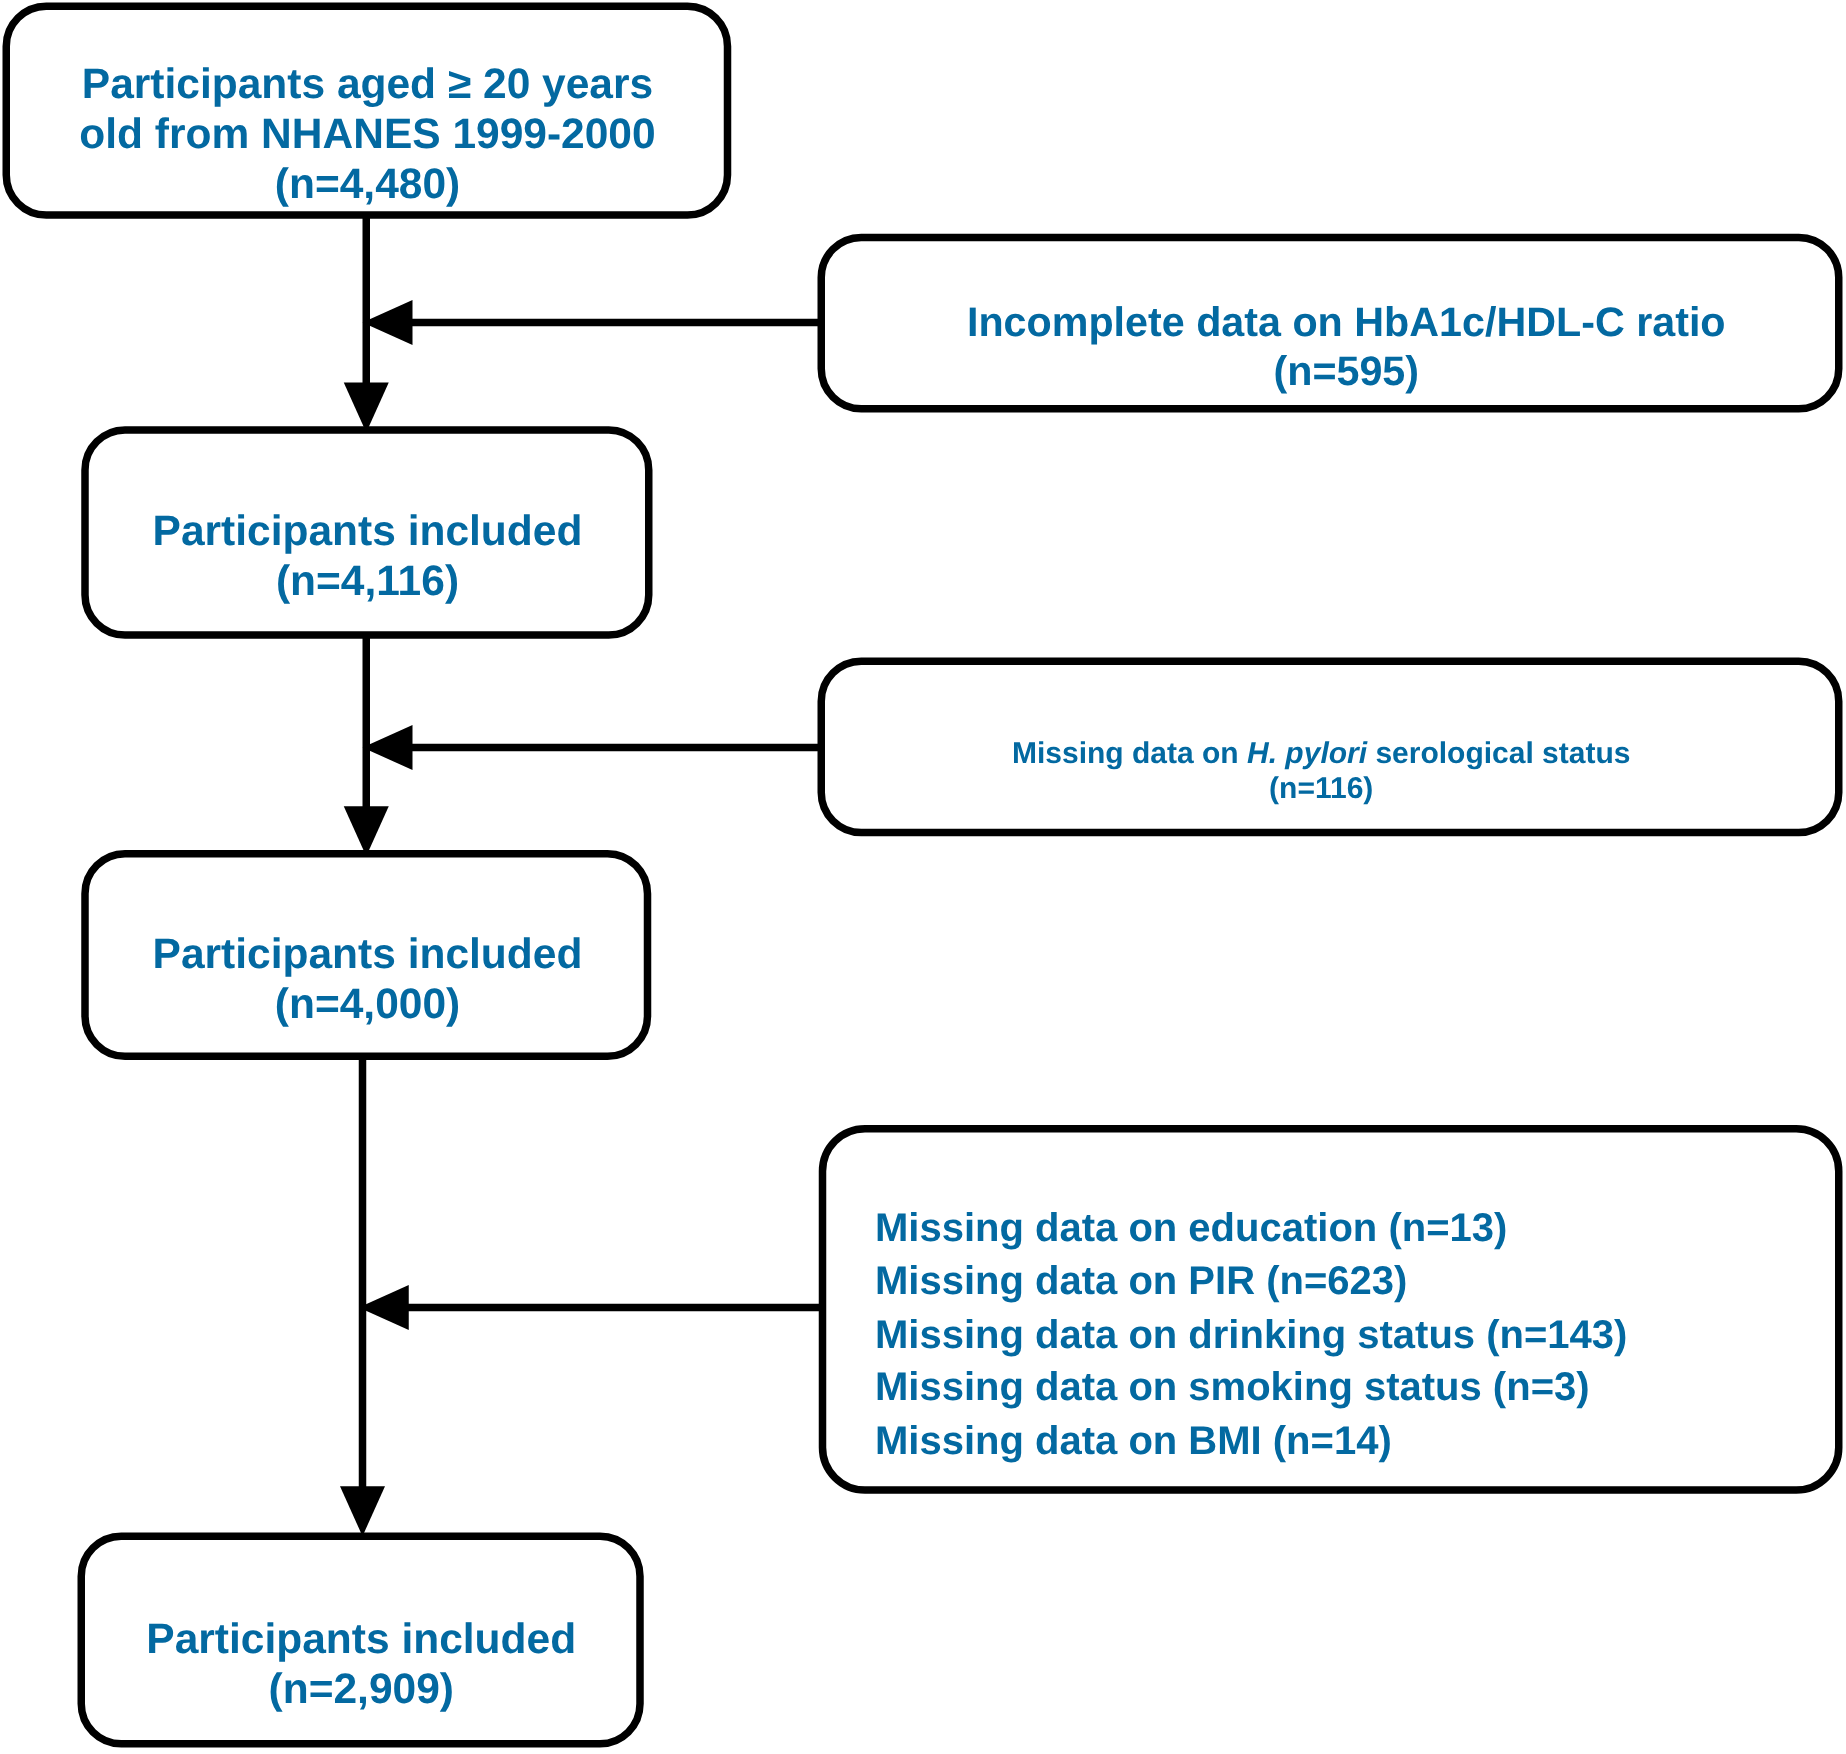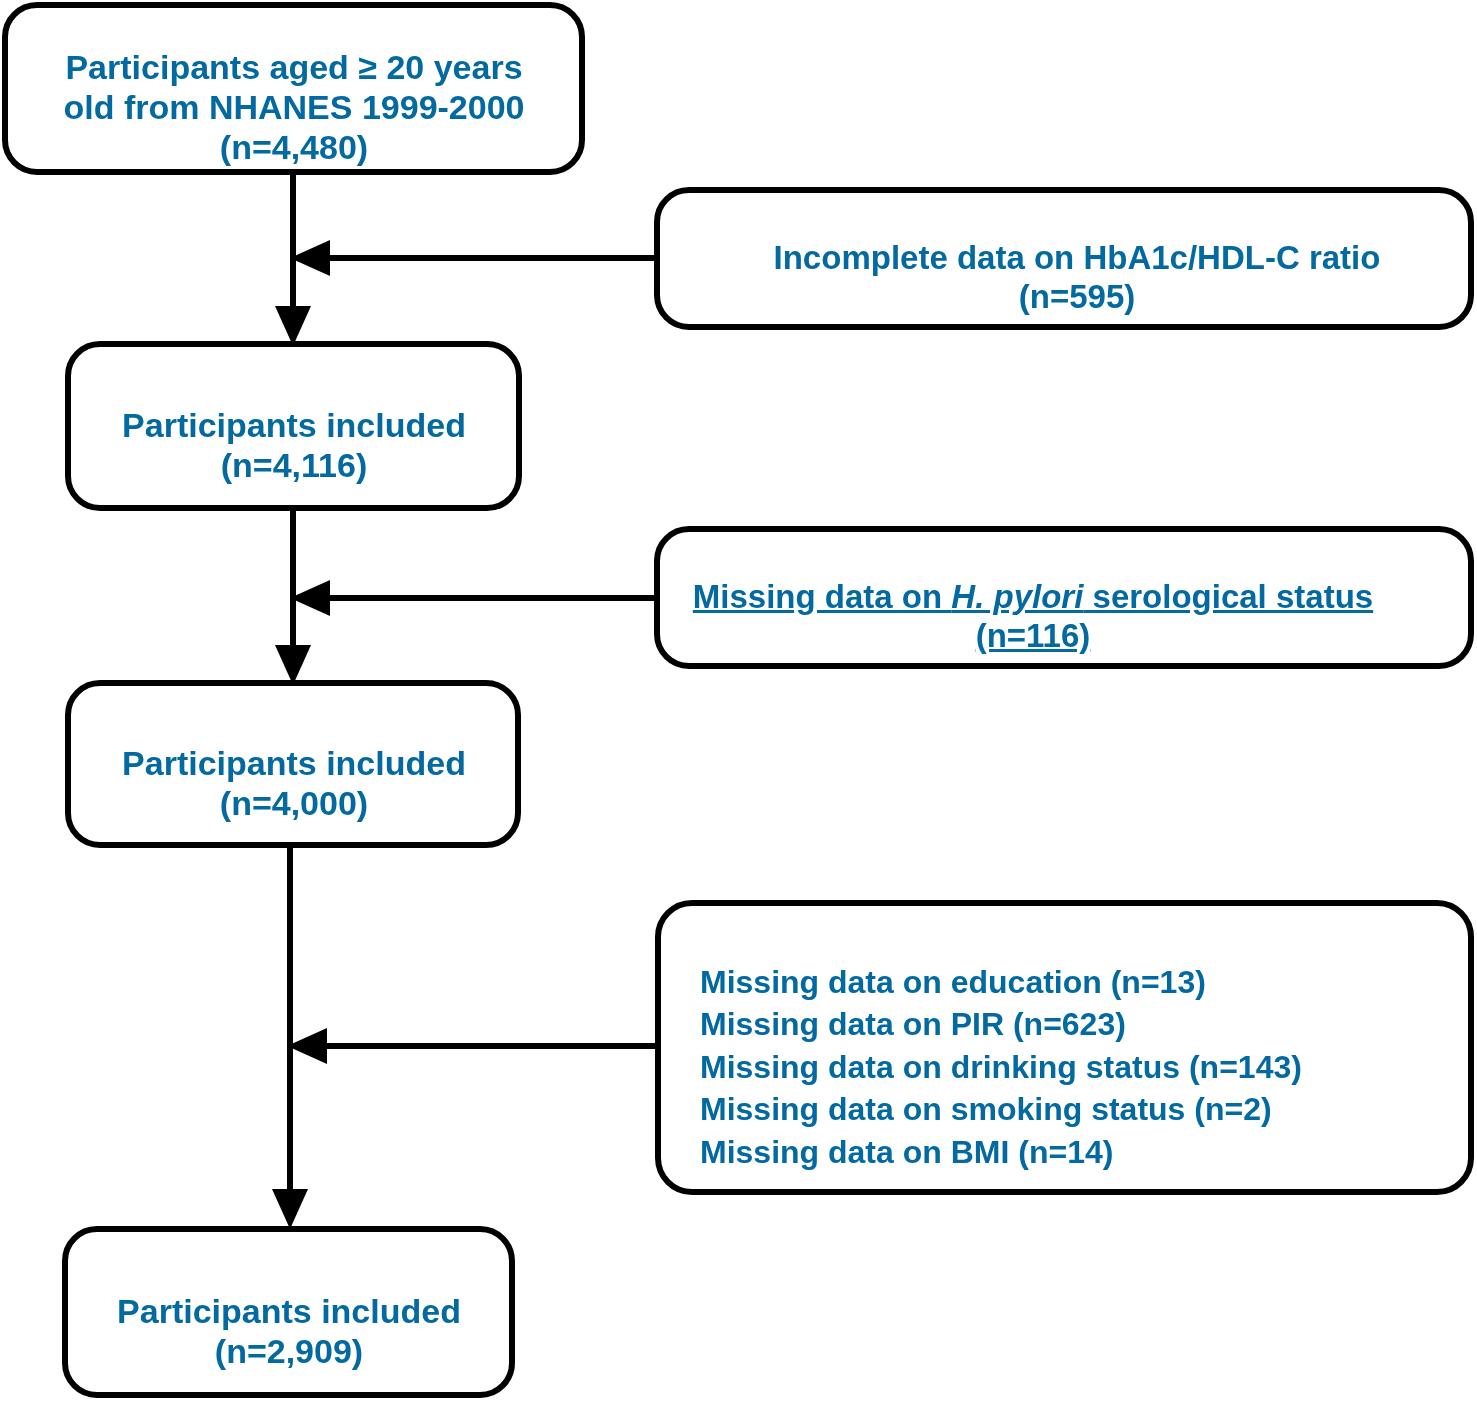--- a/index.html
+++ b/index.html
@@ -65,21 +65,21 @@
   .tline {
     white-space: nowrap;
   }
   .italic-sp {
     font-style: italic;
   }
   
   #txt-n1 { left: 8px;   top: 8px;    width: 572px; height: 160px; font-size: 34px; }
   #txt-n2 { left: 672px; top: 193px;  width: 810px; height: 132px; font-size: 33px; }
   #txt-n3 { left: 71px;  top: 347px;  width: 446px; height: 158px; font-size: 34px; }
-  #txt-n4 { left: 628px; top: 532px;  width: 810px; height: 132px; font-size: 33px; text-decoration: underline; }
+  #txt-n4 { left: 652px; top: 532px;  width: 810px; height: 132px; font-size: 24px; }
   #txt-n5 { left: 71px;  top: 686px;  width: 446px; height: 156px; font-size: 34px; }
   #txt-n6 { left: 700px; top: 906px;  width: 770px; height: 284px; font-size: 32px; line-height: 1.33; }
   #txt-n7 { left: 68px;  top: 1232px; width: 442px; height: 160px; font-size: 34px; }
 </style>
 </head>
 <body>
 
 <div id="flow-root">
 
   <svg class="flow-canvas" viewBox="0 0 1477 1403">
@@ -153,21 +153,21 @@
 
   <div class="node-text center" id="txt-n5">
     <span class="tline">Participants included</span>
     <span class="tline">(n=4,000)</span>
   </div>
 
   <div class="node-text left" id="txt-n6">
     <span class="tline">Missing data on education (n=13)</span>
     <span class="tline">Missing data on PIR (n=623)</span>
     <span class="tline">Missing data on drinking status (n=143)</span>
-    <span class="tline">Missing data on smoking status (n=2)</span>
+    <span class="tline">Missing data on smoking status (n=3)</span>
     <span class="tline">Missing data on BMI (n=14)</span>
   </div>
 
   <div class="node-text center" id="txt-n7">
     <span class="tline">Participants included</span>
     <span class="tline">(n=2,909)</span>
   </div>
 
 </div>
 

